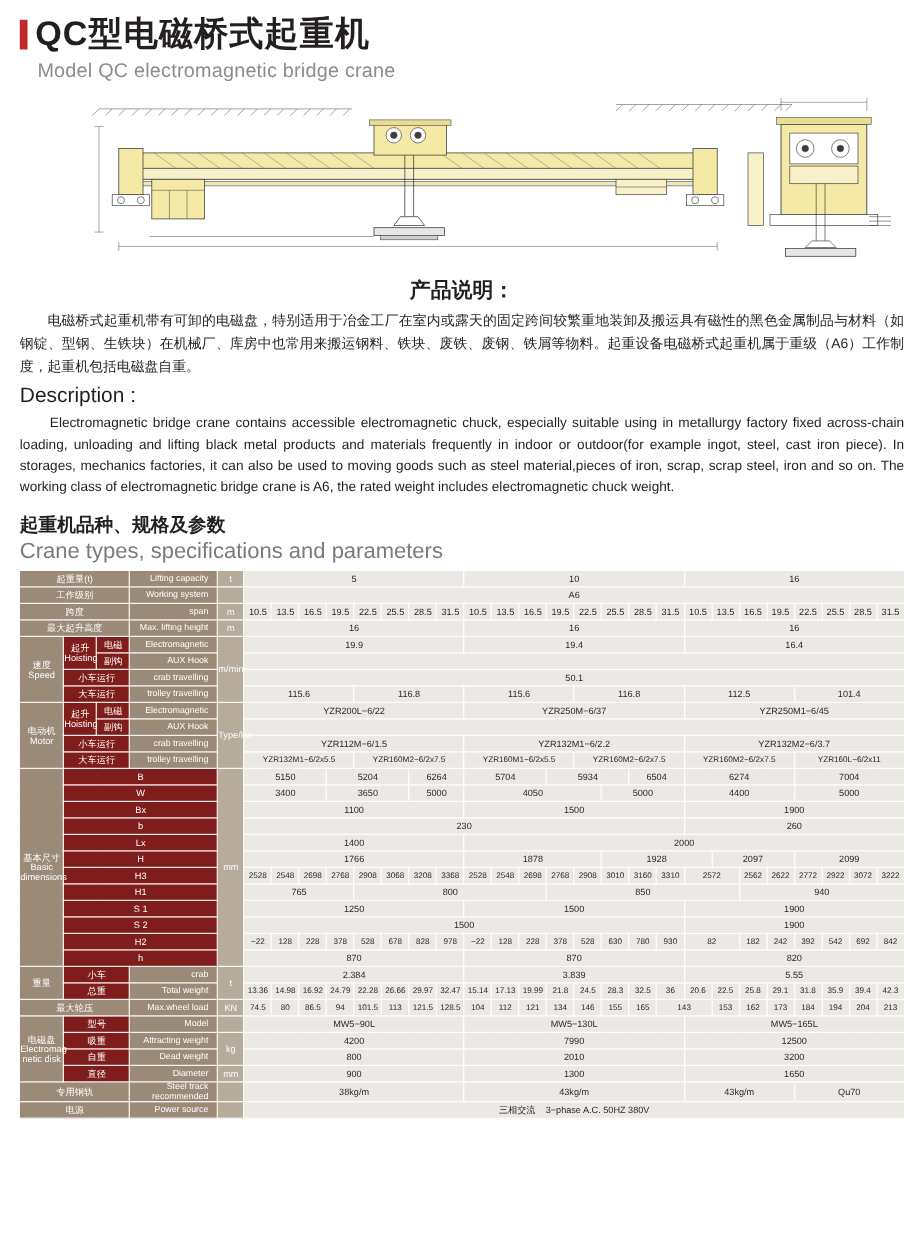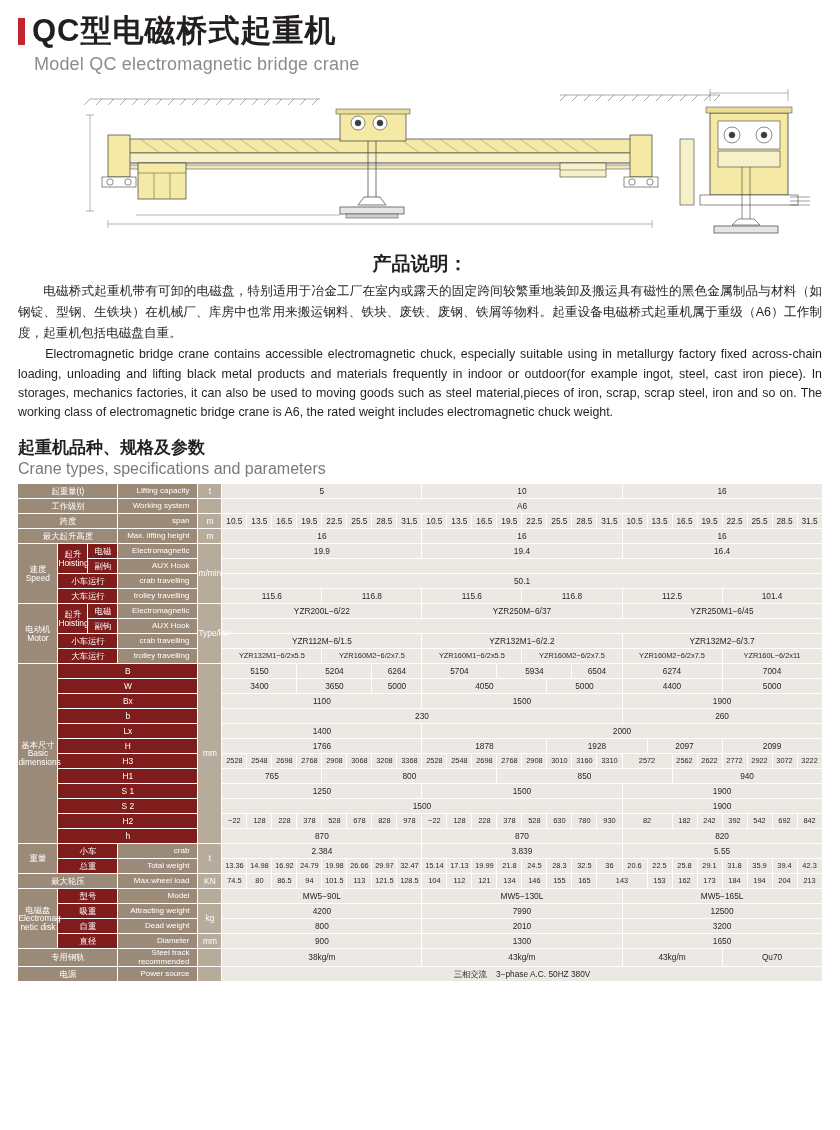--- a/index.html
+++ b/index.html
@@ -39,21 +39,21 @@
   }
   p.cn{
     font-size:12.6px;line-height:1.65;text-align:justify;margin:0 0 2px 0;text-indent:2em;color:#231f20;
   }
   p.en{
     font-size:12.4px;line-height:1.55;text-align:justify;margin:0;color:#231f20;
   }
   p.en.first{text-indent:2.2em;}
 
   .sub-cn{font-size:17px;font-weight:bold;margin:14px 0 0 0;}
-  .sub-en{font-size:16px;color:#7a7a7a;margin:1px 0 5px 0;}
+  .sub-en{font-size:20px;color:#7a7a7a;margin:1px 0 5px 0;}
 
   
   table.spec{
     border-collapse:collapse;
     width:804px;
     margin:4px auto 0 auto;
     table-layout:fixed;
     font-size:8.3px;
   }
   table.spec td{
@@ -238,20 +238,21 @@
         <line x1="768" y1="22" x2="768" y2="10" stroke="#3c3c3c" stroke-width="0.4"></line>
         <line x1="690" y1="14" x2="768" y2="14" stroke="#3c3c3c" stroke-width="0.4"></line>
       </g>
     </svg>
   </div>
 
   <div class="sec">
     <h2 class="sec-cn">产品说明：</h2>
     <p class="cn">电磁桥式起重机带有可卸的电磁盘，特别适用于冶金工厂在室内或露天的固定跨间较繁重地装卸及搬运具有磁性的黑色金属制品与材料（如钢锭、型钢、生铁块）在机械厂、库房中也常用来搬运钢料、铁块、废铁、废钢、铁屑等物料。起重设备电磁桥式起重机属于重级（A6）工作制度，起重机包括电磁盘自重。</p>
 
+    <h2 class="sec-en">Description :</h2>
     <p class="en first">Electromagnetic bridge crane contains accessible electromagnetic chuck, especially suitable using in metallurgy factory fixed across-chain loading, unloading and lifting black metal products and materials frequently in indoor or outdoor(for example ingot, steel, cast iron piece). In storages, mechanics factories,  it can also be used to moving goods such as steel material,pieces of iron, scrap, scrap steel, iron and so on. The working class of electromagnetic bridge crane is A6, the rated weight includes electromagnetic chuck weight.</p>
 
     <div class="sub-cn">起重机品种、规格及参数</div>
     <div class="sub-en">Crane types, specifications and parameters</div>
   </div>
 
   <table class="spec">
     <colgroup>
       <col style="width:40px">
         <col style="width:30px">
@@ -563,21 +564,21 @@
         <td class="d" colspan="8">3.839</td>
         <td class="d" colspan="8">5.55</td>
       </tr>
       <tr>
         <td class="lbl2" colspan="2">总重</td>
         <td class="lbl-en">Total weight</td>
         <td class="d tiny">13.36</td>
         <td class="d tiny">14.98</td>
         <td class="d tiny">16.92</td>
         <td class="d tiny">24.79</td>
-        <td class="d tiny">19.98</td>
+        <td class="d tiny">22.28</td>
         <td class="d tiny">26.66</td>
         <td class="d tiny">29.97</td>
         <td class="d tiny">32.47</td>
         <td class="d tiny">15.14</td>
         <td class="d tiny">17.13</td>
         <td class="d tiny">19.99</td>
         <td class="d tiny">21.8</td>
         <td class="d tiny">24.5</td>
         <td class="d tiny">28.3</td>
         <td class="d tiny">32.5</td>

